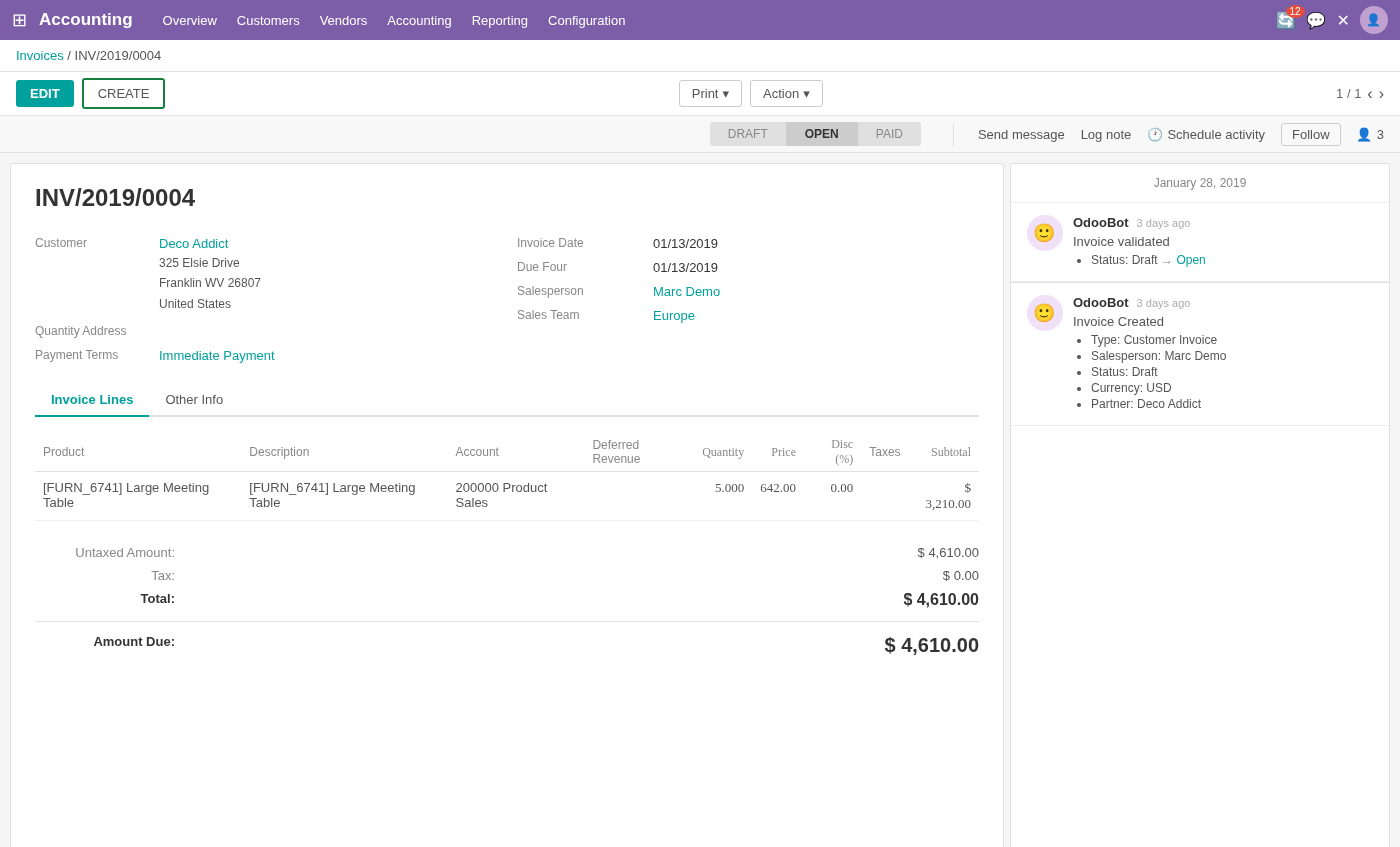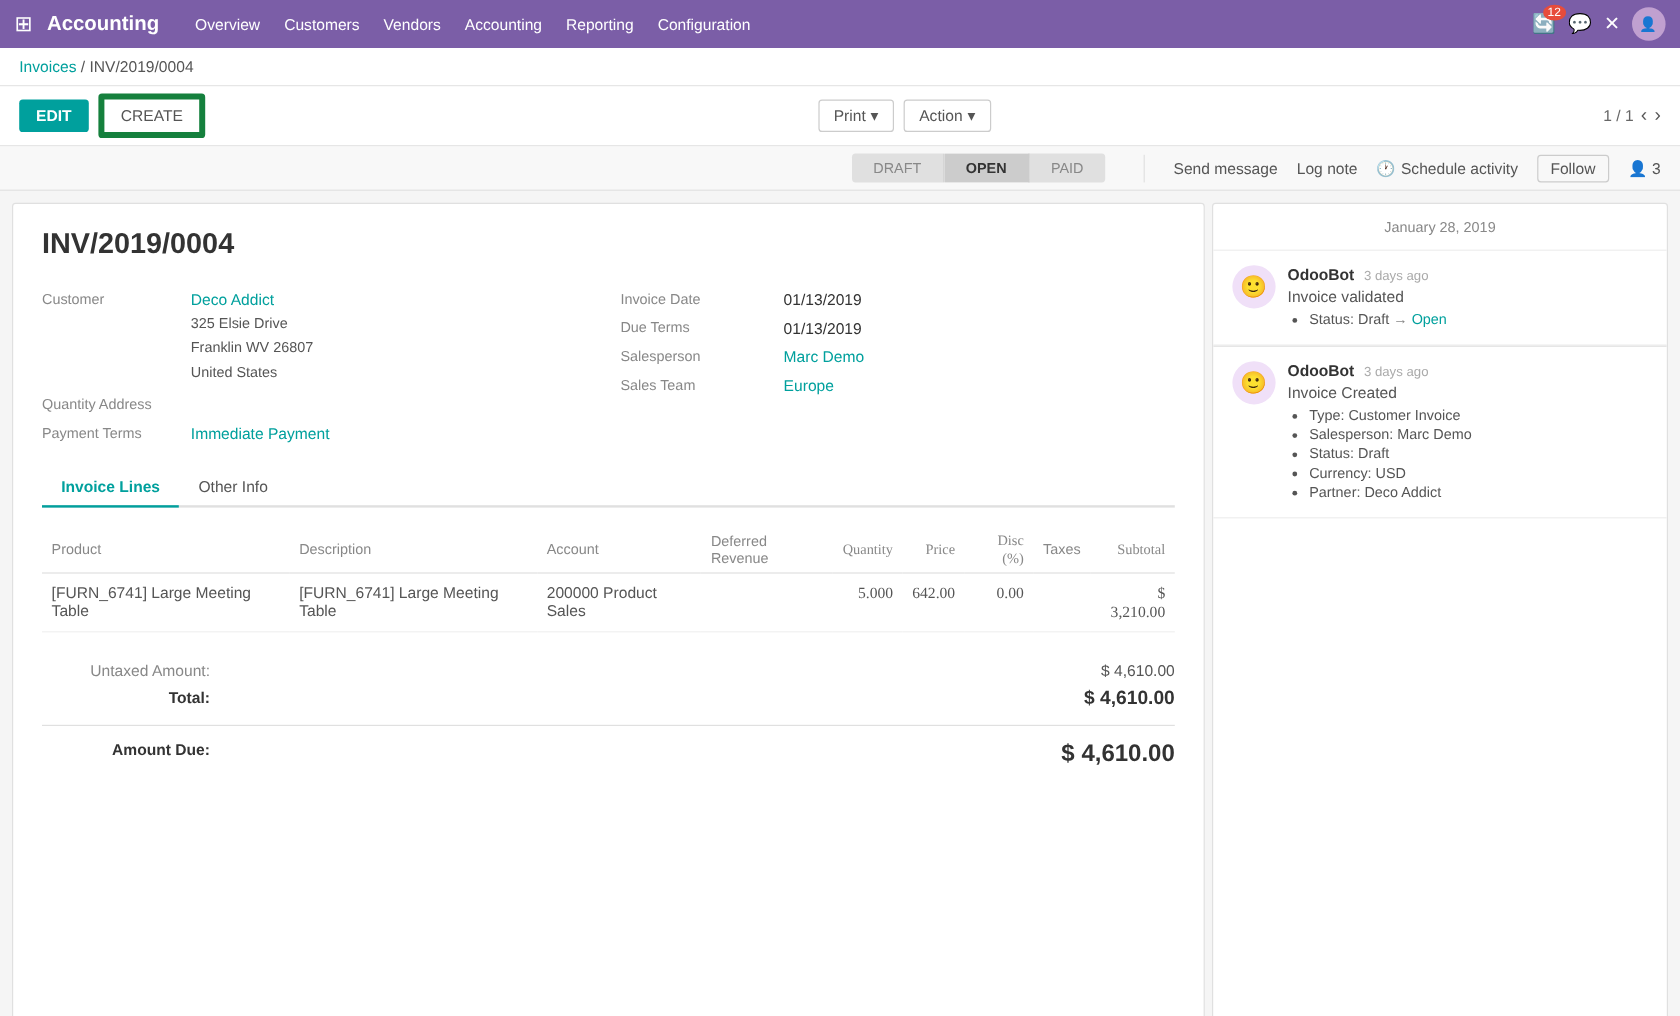--- a/index.html
+++ b/index.html
@@ -58,21 +58,21 @@
       border: none;
       padding: 6px 14px;
       border-radius: 3px;
       cursor: pointer;
       font-weight: bold;
       font-size: 13px;
     }
     .btn-create {
       background: white;
       color: #555;
-      border: 5px solid #15803d;
+      border: 2px solid #15803d;
       padding: 6px 14px;
       border-radius: 3px;
       cursor: pointer;
       font-size: 13px;
     }
     .btn-print, .btn-action {
       background: white;
       color: #555;
       border: 1px solid #ccc;
       padding: 5px 12px;
@@ -334,21 +334,21 @@
           <div class="field-value link">Immediate Payment</div>
         </div>
       </div>
 
       <div>
         <div style="display:grid; grid-template-columns:130px 1fr; gap:6px; margin-bottom:8px;">
           <div class="field-label">Invoice Date</div>
           <div class="field-value">01/13/2019</div>
         </div>
         <div style="display:grid; grid-template-columns:130px 1fr; gap:6px; margin-bottom:8px;">
-          <div class="field-label">Due Terms</div>
+          <div class="field-label">Due Four</div>
           <div class="field-value">01/13/2019</div>
         </div>
         <div style="display:grid; grid-template-columns:130px 1fr; gap:6px; margin-bottom:8px;">
           <div class="field-label">Salesperson</div>
           <div class="field-value link">Marc Demo</div>
         </div>
         <div style="display:grid; grid-template-columns:130px 1fr; gap:6px;">
           <div class="field-label">Sales Team</div>
           <div class="field-value link">Europe</div>
         </div>
@@ -387,20 +387,24 @@
       <td class="right">$ 3,210.00</td>
     </tr>
         </tbody>
     </table>
 
     <div class="totals-section">
       <div class="totals-row">
         <span class="label">Untaxed Amount:</span>
         <span class="value">$ 4,610.00</span>
       </div>
+      <div class="totals-row">
+        <span class="label">Tax:</span>
+        <span class="value">$ 0.00</span>
+      </div>
       <div class="totals-row total">
         <span class="label">Total:</span>
         <span class="value">$ 4,610.00</span>
       </div>
       <div class="totals-row amount-due" style="border-top:1px solid #e0e0e0; padding-top:12px; margin-top:8px;">
         <span class="label">Amount Due:</span>
         <span class="value" style="font-size:20px; font-weight:bold;">$ 4,610.00</span>
       </div>
     </div>
   </div>

